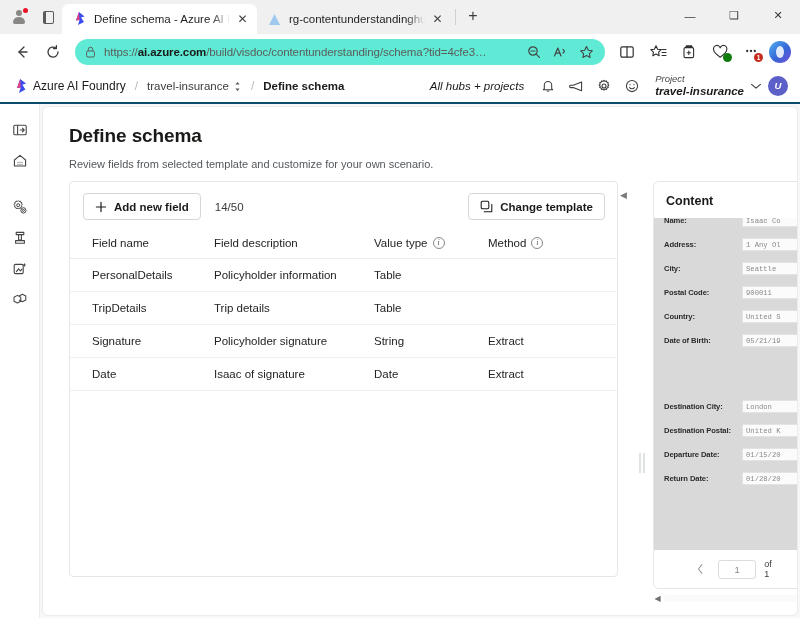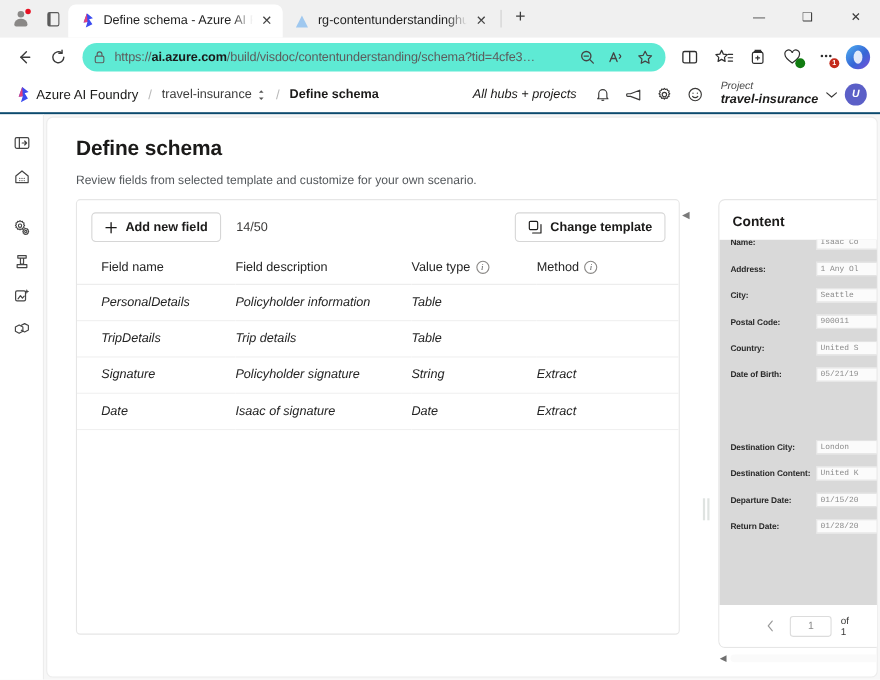--- a/index.html
+++ b/index.html
@@ -292,21 +292,20 @@
     font-size: 11.5px; font-weight: 400; color: #242424;
     padding: 6px 0 9px 0;
     border-bottom: 1px solid #ececec;
   }
   table.schema th .th-in { display: flex; align-items: center; gap: 5px; }
   table.schema td {
     font-size: 11.5px; color: #242424;
     padding: 10px 0;
     border-bottom: 1px solid #f0f0f0;
     height: 33px;
-    font-style: italic;
   }
   .col-pad { padding-left: 22px !important; }
   .info-ico {
     width: 12px; height: 12px; border-radius: 50%;
     border: 1px solid #8a8886; color: #555;
     font-size: 8px; font-style: italic;
     display: inline-flex; align-items: center; justify-content: center;
     font-family: "Liberation Serif", serif;
     line-height: 1;
   }
@@ -827,21 +826,21 @@
                       <span class="dv">05/21/19</span>
                     </div>
 
                     <div class="doc-gap big"></div>
 
                     <div class="doc-row">
                       <span class="dl">Destination City:</span>
                       <span class="dv">London</span>
                     </div>
                     <div class="doc-row">
-                      <span class="dl">Destination Content:</span>
+                      <span class="dl">Destination Postal:</span>
                       <span class="dv">United K</span>
                     </div>
                     <div class="doc-row">
                       <span class="dl">Departure Date:</span>
                       <span class="dv">01/15/20</span>
                     </div>
                     <div class="doc-row">
                       <span class="dl">Return Date:</span>
                       <span class="dv">01/28/20</span>
                     </div>

